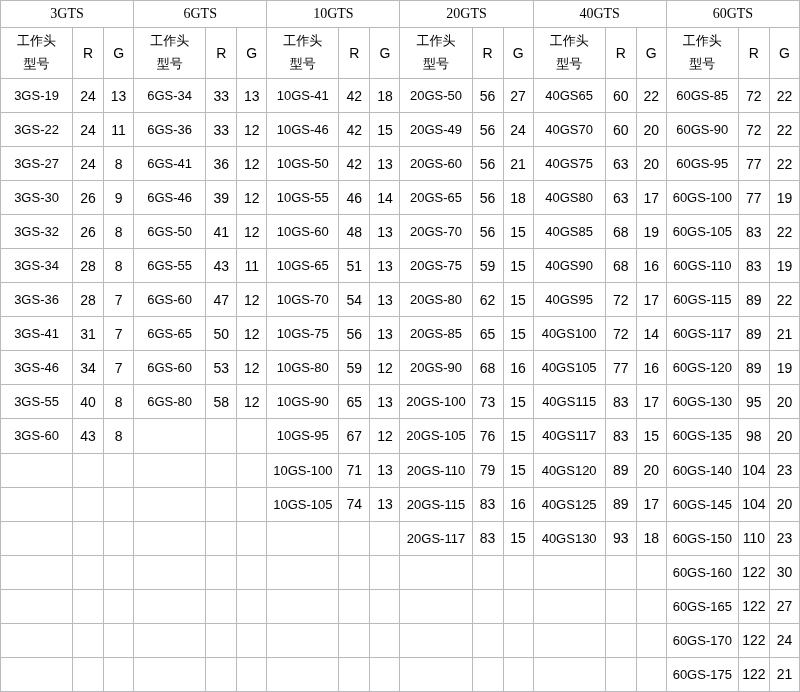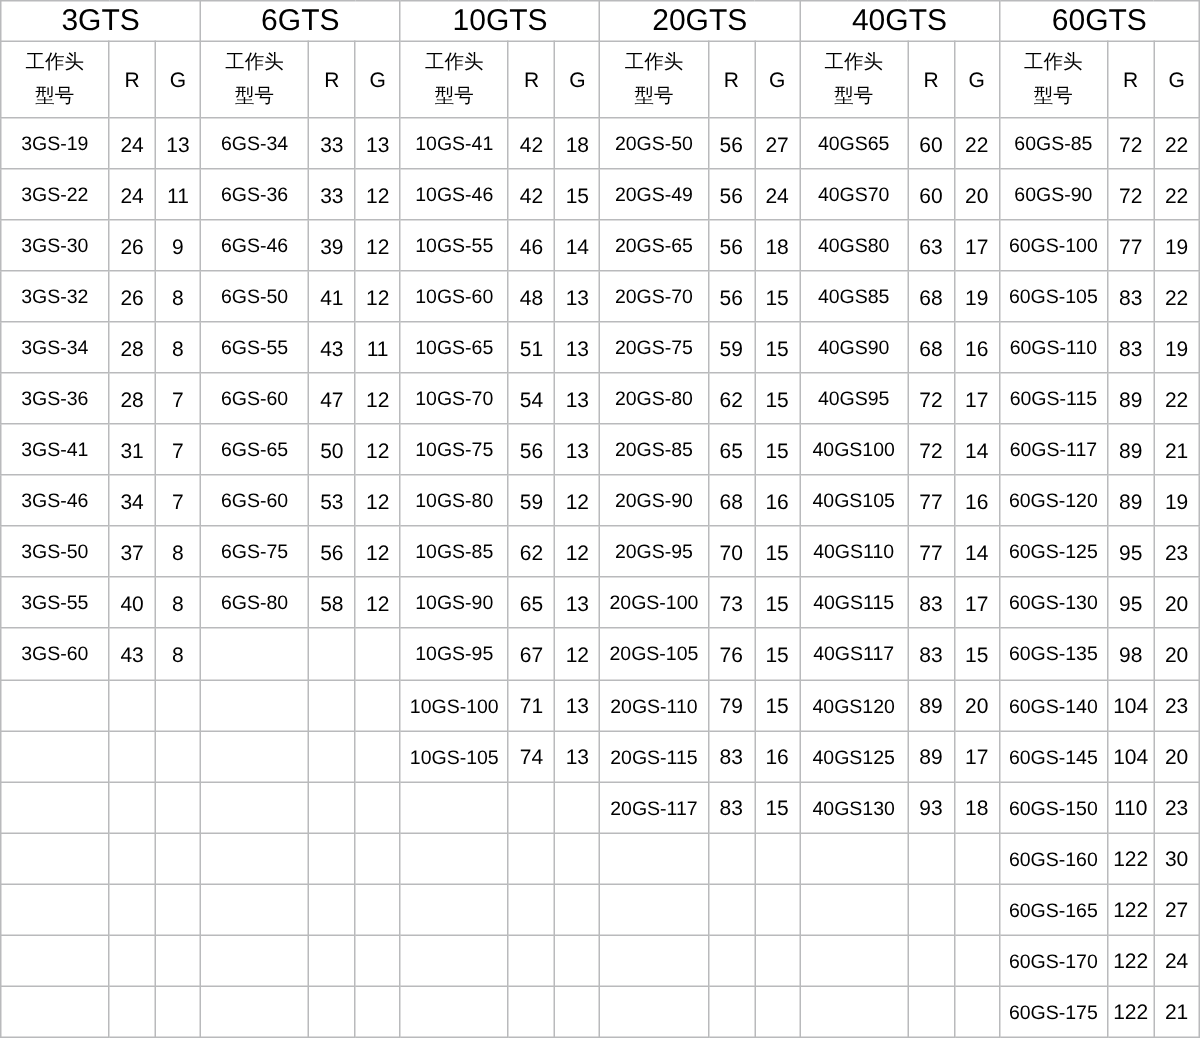--- a/index.html
+++ b/index.html
@@ -20,21 +20,22 @@
     border: 1px solid #b9babc;
     text-align: center;
     vertical-align: middle;
     padding: 0;
     font-weight: normal;
     overflow: hidden;
     white-space: nowrap;
   }
   tr.group-title-row th {
     height: 27px;
-    font-size: 20px;
+    font-size: 14px;
+    font-family: Liberation Serif, serif;
   }
   tr.col-header-row th {
     height: 51px;
   }
   .model-header { font-size: 13px; line-height: 1.75; margin-left: 11px; }
   .model-header span { display: block; }
   .rg-header { font-size: 14px; }
   tbody td {
     height: 30px;
     font-size: 14px;
@@ -148,20 +149,40 @@
         <td class="num-cell">56</td>
         <td class="num-cell">24</td>
         <td class="model-cell">40GS70</td>
         <td class="num-cell">60</td>
         <td class="num-cell">20</td>
         <td class="model-cell">60GS-90</td>
         <td class="num-cell">72</td>
         <td class="num-cell">22</td>
       </tr>
       <tr>
+        <td class="model-cell">3GS-27</td>
+        <td class="num-cell">24</td>
+        <td class="num-cell">8</td>
+        <td class="model-cell">6GS-41</td>
+        <td class="num-cell">36</td>
+        <td class="num-cell">12</td>
+        <td class="model-cell">10GS-50</td>
+        <td class="num-cell">42</td>
+        <td class="num-cell">13</td>
+        <td class="model-cell">20GS-60</td>
+        <td class="num-cell">56</td>
+        <td class="num-cell">21</td>
+        <td class="model-cell">40GS75</td>
+        <td class="num-cell">63</td>
+        <td class="num-cell">20</td>
+        <td class="model-cell">60GS-95</td>
+        <td class="num-cell">77</td>
+        <td class="num-cell">22</td>
+      </tr>
+      <tr>
         <td class="model-cell">3GS-30</td>
         <td class="num-cell">26</td>
         <td class="num-cell">9</td>
         <td class="model-cell">6GS-46</td>
         <td class="num-cell">39</td>
         <td class="num-cell">12</td>
         <td class="model-cell">10GS-55</td>
         <td class="num-cell">46</td>
         <td class="num-cell">14</td>
         <td class="model-cell">20GS-65</td>
@@ -268,40 +289,20 @@
         <td class="num-cell">68</td>
         <td class="num-cell">16</td>
         <td class="model-cell">40GS105</td>
         <td class="num-cell">77</td>
         <td class="num-cell">16</td>
         <td class="model-cell">60GS-120</td>
         <td class="num-cell">89</td>
         <td class="num-cell">19</td>
       </tr>
       <tr>
-        <td class="model-cell">3GS-50</td>
-        <td class="num-cell">37</td>
-        <td class="num-cell">8</td>
-        <td class="model-cell">6GS-75</td>
-        <td class="num-cell">56</td>
-        <td class="num-cell">12</td>
-        <td class="model-cell">10GS-85</td>
-        <td class="num-cell">62</td>
-        <td class="num-cell">12</td>
-        <td class="model-cell">20GS-95</td>
-        <td class="num-cell">70</td>
-        <td class="num-cell">15</td>
-        <td class="model-cell">40GS110</td>
-        <td class="num-cell">77</td>
-        <td class="num-cell">14</td>
-        <td class="model-cell">60GS-125</td>
-        <td class="num-cell">95</td>
-        <td class="num-cell">23</td>
-      </tr>
-      <tr>
         <td class="model-cell">3GS-55</td>
         <td class="num-cell">40</td>
         <td class="num-cell">8</td>
         <td class="model-cell">6GS-80</td>
         <td class="num-cell">58</td>
         <td class="num-cell">12</td>
         <td class="model-cell">10GS-90</td>
         <td class="num-cell">65</td>
         <td class="num-cell">13</td>
         <td class="model-cell">20GS-100</td>

